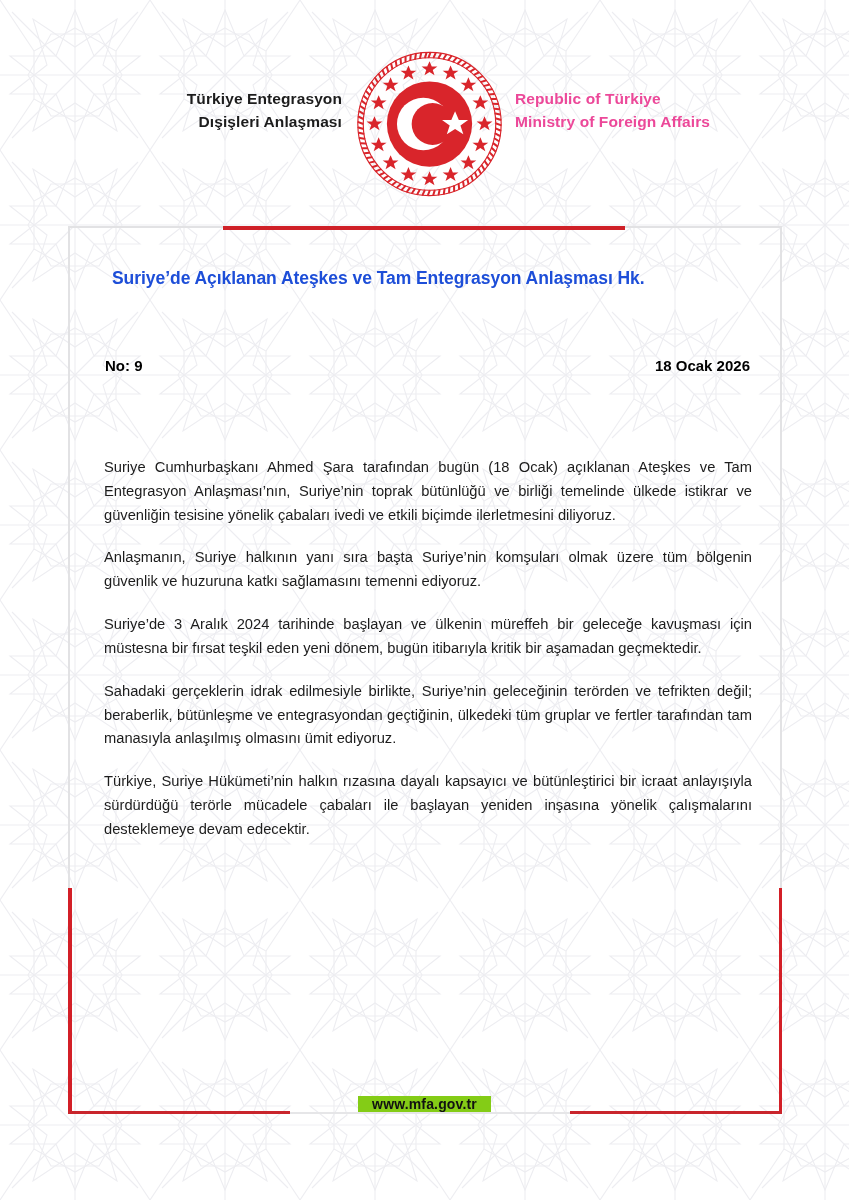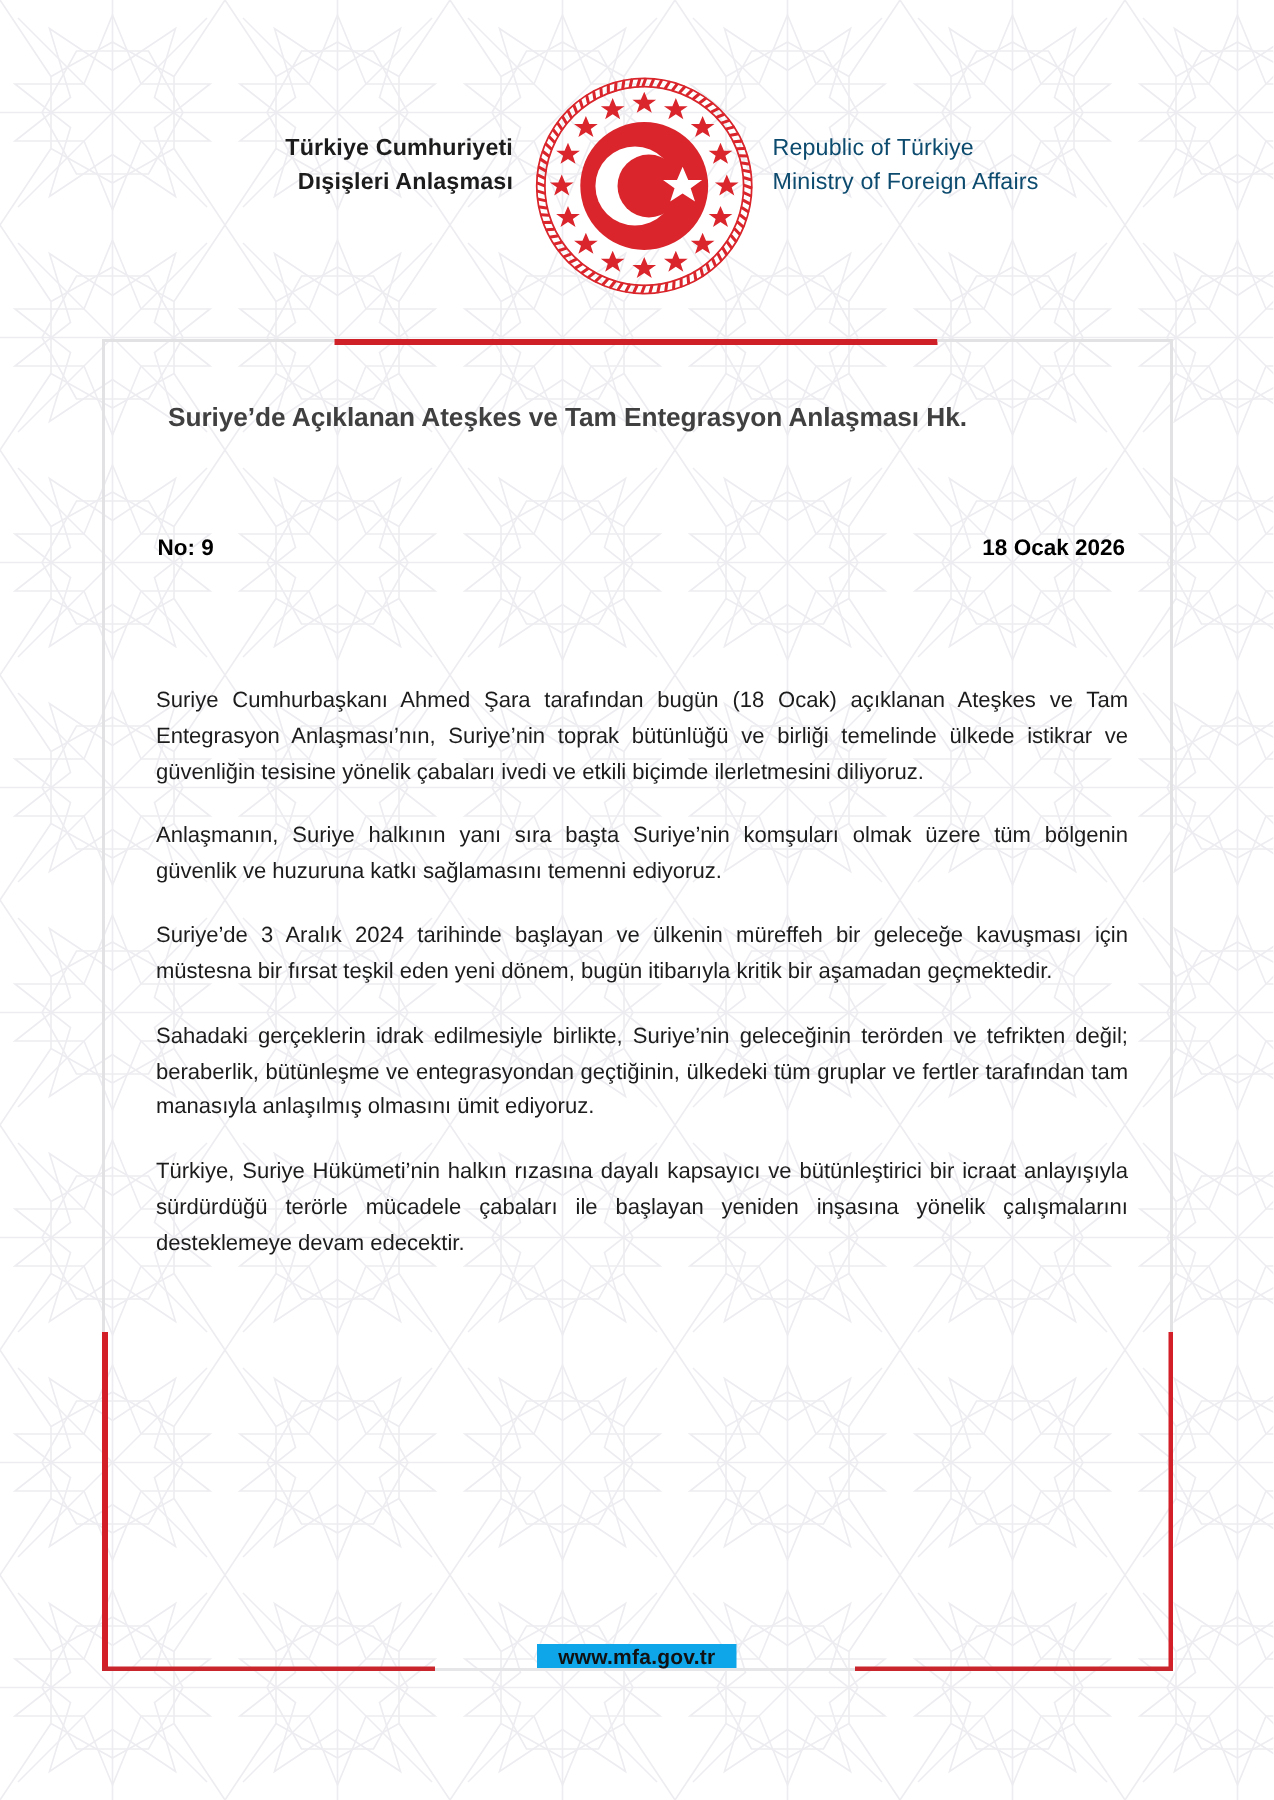--- a/index.html
+++ b/index.html
@@ -57,23 +57,23 @@
   }
 
   .lh-en-text {
     position: absolute;
     left: 515px;
     top: 88px;
     width: 320px;
     text-align: left;
     font-family: "Liberation Sans", sans-serif;
     font-size: 15.5px;
-    font-weight: 400;
+    font-weight: 700;
     line-height: 1.48;
-    color: #0c4a6e;
+    color: #ec4899;
     letter-spacing: 0.1px;
   }
 
   .emblem {
     position: absolute;
     left: 352px;
     top: 44px;
     width: 155px;
     height: 160px;
   }
@@ -109,21 +109,21 @@
   .f-bot-red-r  { left: 502px; bottom: 0; width: 212px; height: 3.5px; background: #c9252c; }
 
   
   .doc-title {
     position: absolute;
     left: 112px;
     top: 268px;
     width: 630px;
     font-size: 17.5px;
     font-weight: bold;
-    color: #404040;
+    color: #1d4ed8;
     letter-spacing: -0.05px;
   }
 
   .meta-row {
     position: absolute;
     left: 105px;
     top: 357px;
     width: 645px;
     display: flex;
     justify-content: space-between;
@@ -157,21 +157,21 @@
     left: 0;
     top: 1096px;
     width: 849px;
     text-align: center;
     font-size: 14px;
     font-weight: 600;
     color: #111111;
     letter-spacing: 0.15px;
   }
   .footer-url span {
-    background: #0ea5e9;
+    background: #84cc16;
     padding: 0 14px;
   }
 </style>
 </head>
 <body>
 
 <svg id="bg-pattern" viewBox="0 0 849 1200" xmlns="http://www.w3.org/2000/svg" aria-hidden="true">
   <defs>
     <pattern id="islamicStar" width="150" height="150" patternUnits="userSpaceOnUse">
       <g fill="none" stroke="#ededf1" stroke-width="1.1">
@@ -201,21 +201,21 @@
   </defs>
   <rect width="849" height="1200" fill="#ffffff"></rect>
   <rect width="849" height="1200" fill="url(#islamicStar)"></rect>
 </svg>
 
 <div id="page-root">
 
   <header class="letterhead">
 
     <div class="lh-tr-text">
-      <div>Türkiye Cumhuriyeti</div>
+      <div>Türkiye Entegrasyon</div>
       <div>Dışişleri Anlaşması</div>
     </div>
 
     <svg class="emblem" viewBox="0 0 200 200" xmlns="http://www.w3.org/2000/svg" aria-hidden="true">
       <defs>
 
         <g id="mfaStar">
           <polygon points="0,-10 2.94,-3.09 10.2,-3.09 4.2,1.18 6.47,8.09 0,3.9 -6.47,8.09 -4.2,1.18 -10.2,-3.09 -2.94,-3.09" fill="#d9252b"></polygon>
         </g>
 

